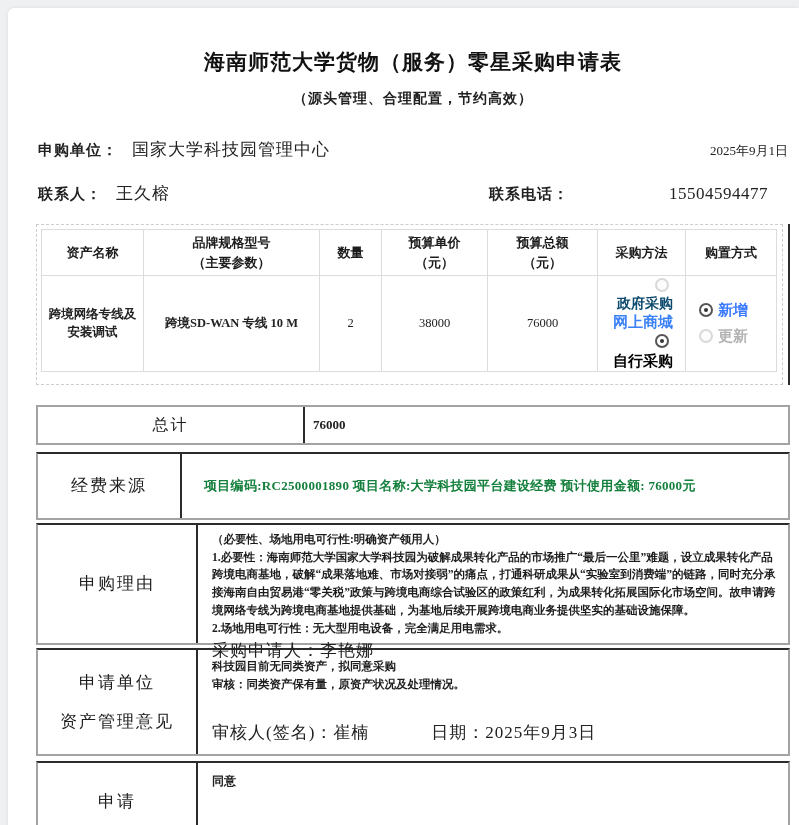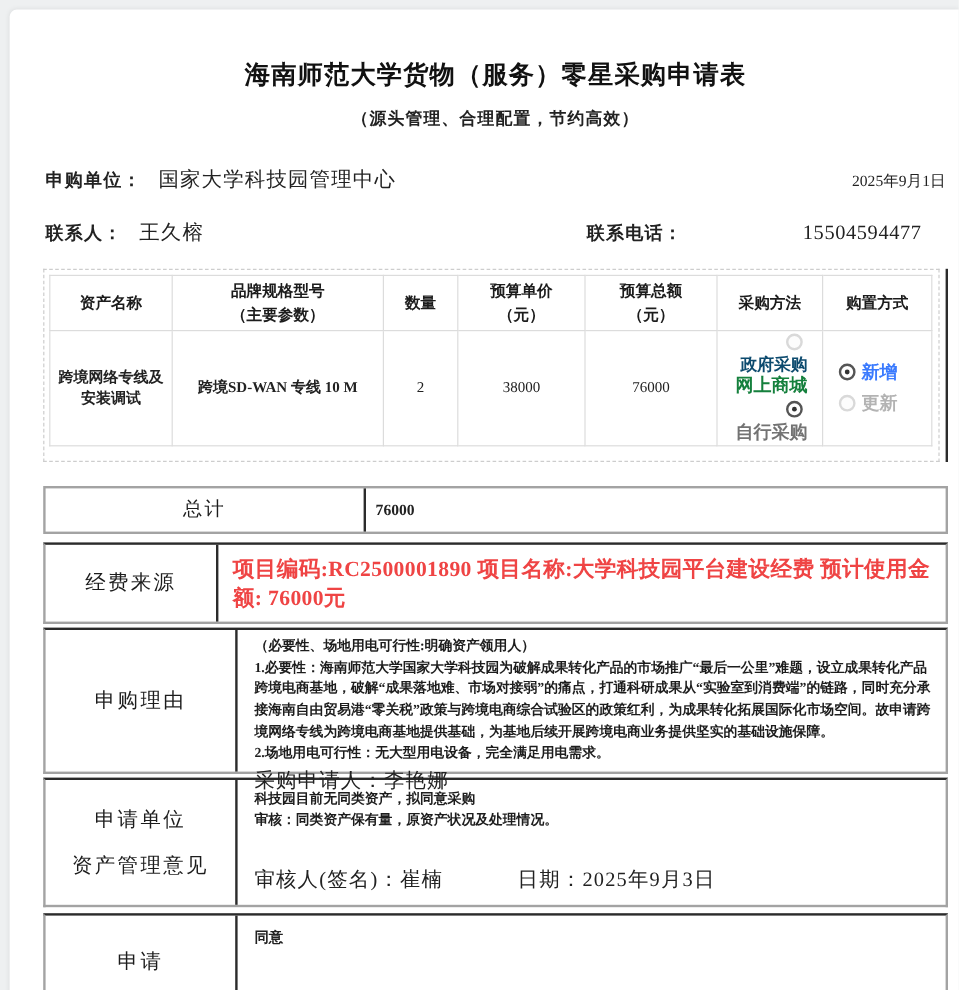--- a/index.html
+++ b/index.html
@@ -38,22 +38,22 @@
   }
   table.items th {
     font-size:13px; font-weight:bold; height:46px; white-space:pre-line;
     line-height:1.5; color:#1c1c1c;
   }
   table.items td { height:92px; font-size:12.5px; }
   td.cell-name, td.cell-spec { font-weight:bold; font-size:13px; padding:0 6px; line-height:1.5; }
   .method-cell { display:flex; flex-direction:column; align-items:flex-end; padding-right:12px;
                  font-family:"Liberation Sans","DejaVu Sans",sans-serif; }
   .method-lab1 { color:#0c4a6e; font-weight:bold; font-size:14px; line-height:1.3; }
-  .method-lab2 { color:#15803d; font-weight:bold; font-size:15px; line-height:1.3; }
-  .method-self { color:#737373; font-weight:bold; font-size:15px; line-height:1.4; }
+  .method-lab2 { color:#3b82f6; font-weight:bold; font-size:15px; line-height:1.3; }
+  .method-self { color:#000000; font-weight:bold; font-size:15px; line-height:1.4; }
   .mode-cell { display:flex; flex-direction:column; align-items:center; gap:7px;
                font-family:"Liberation Sans","DejaVu Sans",sans-serif; }
   .mode-opt { display:flex; align-items:center; gap:5px; width:64px; }
   .mode-opt .on-label { color:#3a7afe; font-weight:bold; font-size:15px; }
   .mode-opt .off-label { color:#b3b3b3; font-weight:bold; font-size:15px; }
   .radio { width:14px; height:14px; border-radius:50%; display:inline-block; flex:0 0 auto; position:relative; }
   .radio.off { border:2px solid #d9d9d9; background:#fcfcfc; }
   .radio.on  { border:2px solid #555; background:#fff; }
   .radio.on::after { content:""; position:absolute; left:3px; top:3px; width:4px; height:4px;
                      border-radius:50%; background:#333; }
@@ -68,22 +68,22 @@
     white-space:pre-line; line-height:2.3; flex:0 0 auto;
   }
   .blk-body { flex:1; }
 
   .blk-total { margin-top:20px; height:40px; }
   .blk-total .blk-label { width:267px; font-size:16px; line-height:1; }
   .total-value { font-size:13px; display:flex; align-items:center; padding-left:8px; height:100%; font-weight:bold; }
 
   .blk-funding { margin-top:7px; height:68px; }
   .blk-funding .blk-label { width:144px; line-height:1; }
-  .funding-content { display:flex; align-items:center; height:100%; padding-left:12px;
-                     font-size:18px; font-weight:bold; color:#ef4444; letter-spacing:0.3px; }
+  .funding-content { display:flex; align-items:center; height:100%; padding-left:22px;
+                     font-size:13px; font-weight:bold; color:#15803d; letter-spacing:0.3px; }
 
   .blk-reason { margin-top:3px; height:122px; }
   .blk-reason .blk-label { width:160px; line-height:1; }
   .reason-body { padding:6px 10px 16px 14px; }
   .small-text { font-size:11.5px; font-weight:bold; line-height:1.55; color:#1d1d1d; white-space:pre-line; }
   .applicant-line { font-size:17px; letter-spacing:1px; margin-top:1px; }
 
   .blk-asset { margin-top:3px; height:108px; }
   .blk-asset .blk-label { width:160px; }
   .asset-body { padding:8px 10px 0 14px; display:flex; flex-direction:column; }

